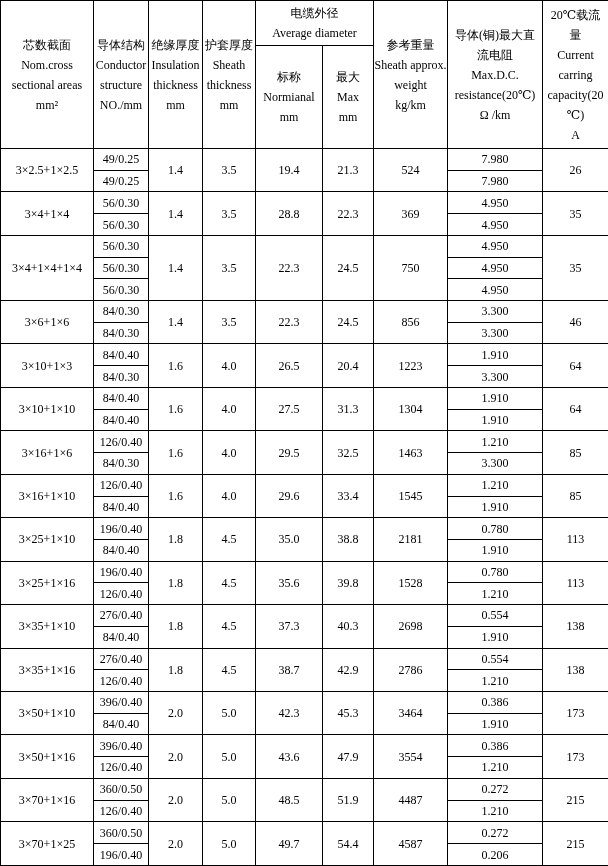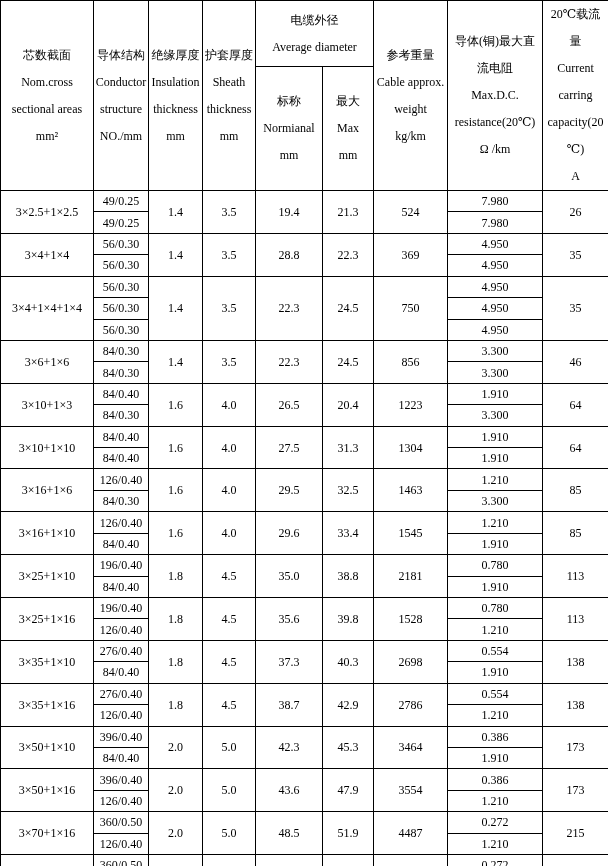--- a/index.html
+++ b/index.html
@@ -25,21 +25,21 @@
     border: 1px solid #000000;
     text-align: center;
     vertical-align: middle;
     padding: 0;
     font-weight: normal;
     font-size: 12px;
     overflow: hidden;
   }
   thead th {
     white-space: pre-line;
-    line-height: 27px;
+    line-height: 20px;
   }
   tr.header-top { height: 45px; }
   tr.header-sub { height: 103px; }
   tr.subrow { height: 21px; }
   td {
     line-height: 20px;
     white-space: nowrap;
   }
 </style>
 </head>
@@ -71,21 +71,21 @@
 Insulation
 thickness
 mm</th>
       <th rowspan="2">护套厚度
 Sheath
 thickness
 mm</th>
       <th colspan="2">电缆外径
 Average diameter</th>
       <th rowspan="2">参考重量
-Cable approx.
+Sheath approx.
 weight
 kg/km</th>
       <th rowspan="2">导体(铜)最大直
 流电阻
 Max.D.C.
 resistance(20℃)
 Ω /km</th>
       <th rowspan="2">20℃载流
 量
 Current

